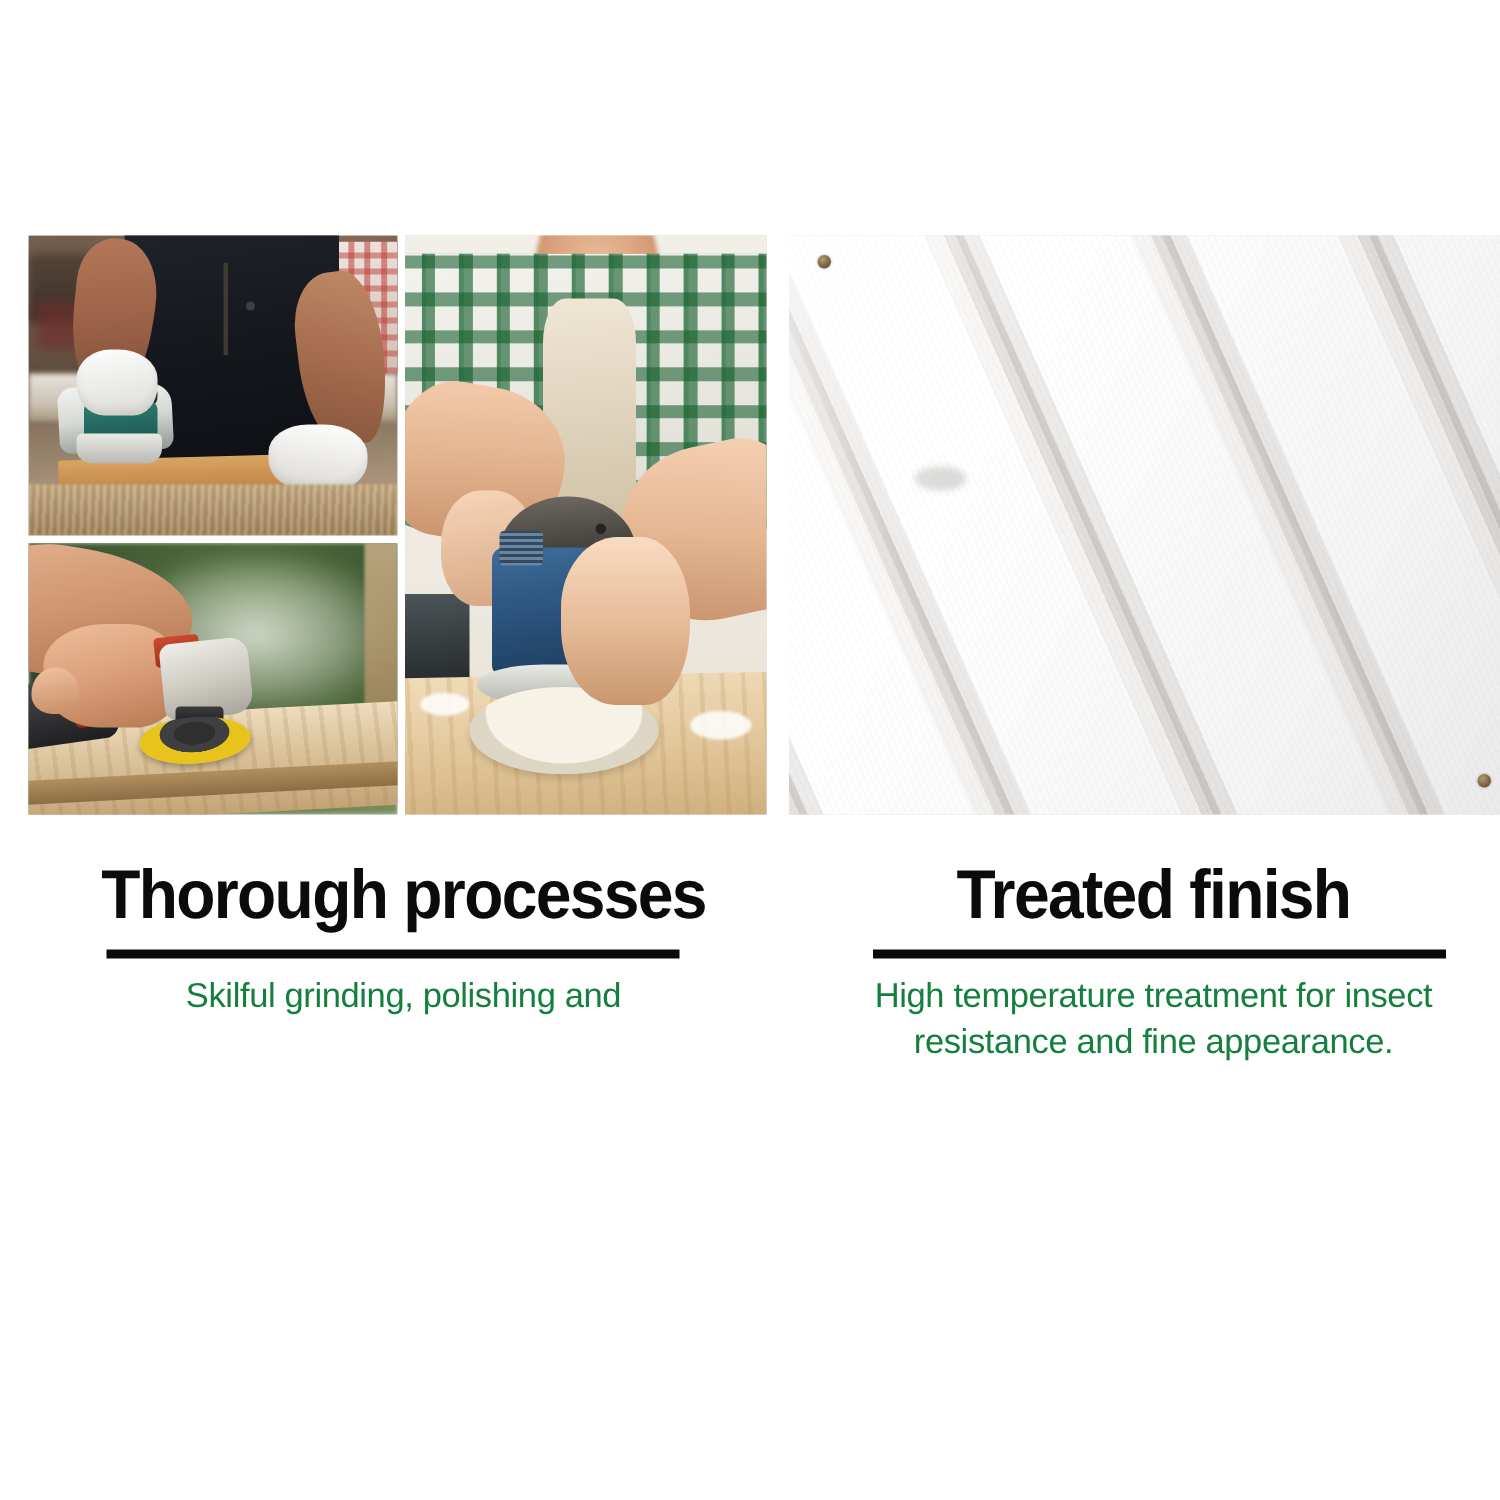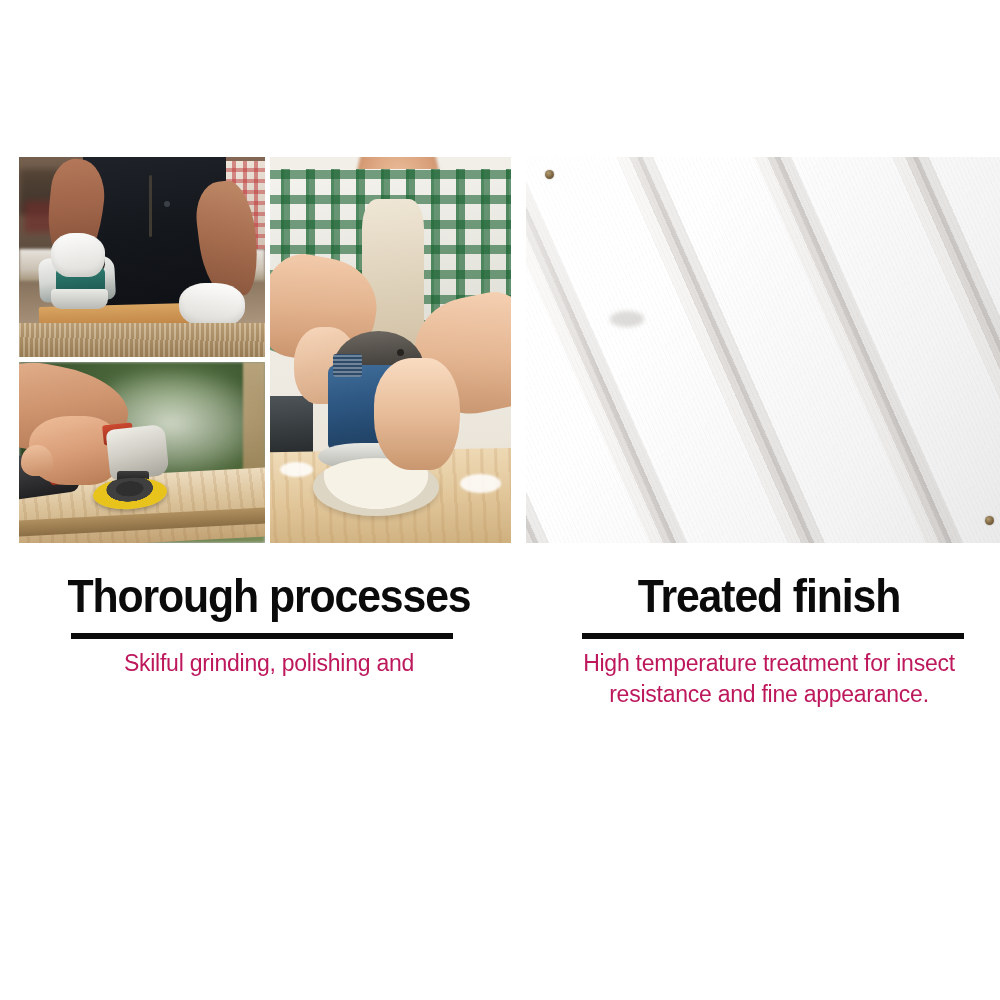--- a/index.html
+++ b/index.html
@@ -442,21 +442,21 @@
     font-weight: 400;
     color: #151515;
     letter-spacing: -.2px;
   }
   .body-copy {
     margin: 0;
     padding-top: 9px;
     font-size: 23px;
     line-height: 31px;
     font-weight: 400;
-    color: #be185d;
+    color: #15803d;
     letter-spacing: -.25px;
   }
   .body-copy .line { display: block; }
 </style>
 </head>
 <body>
 
 <div class="page">
 
   <div class="media-band">

